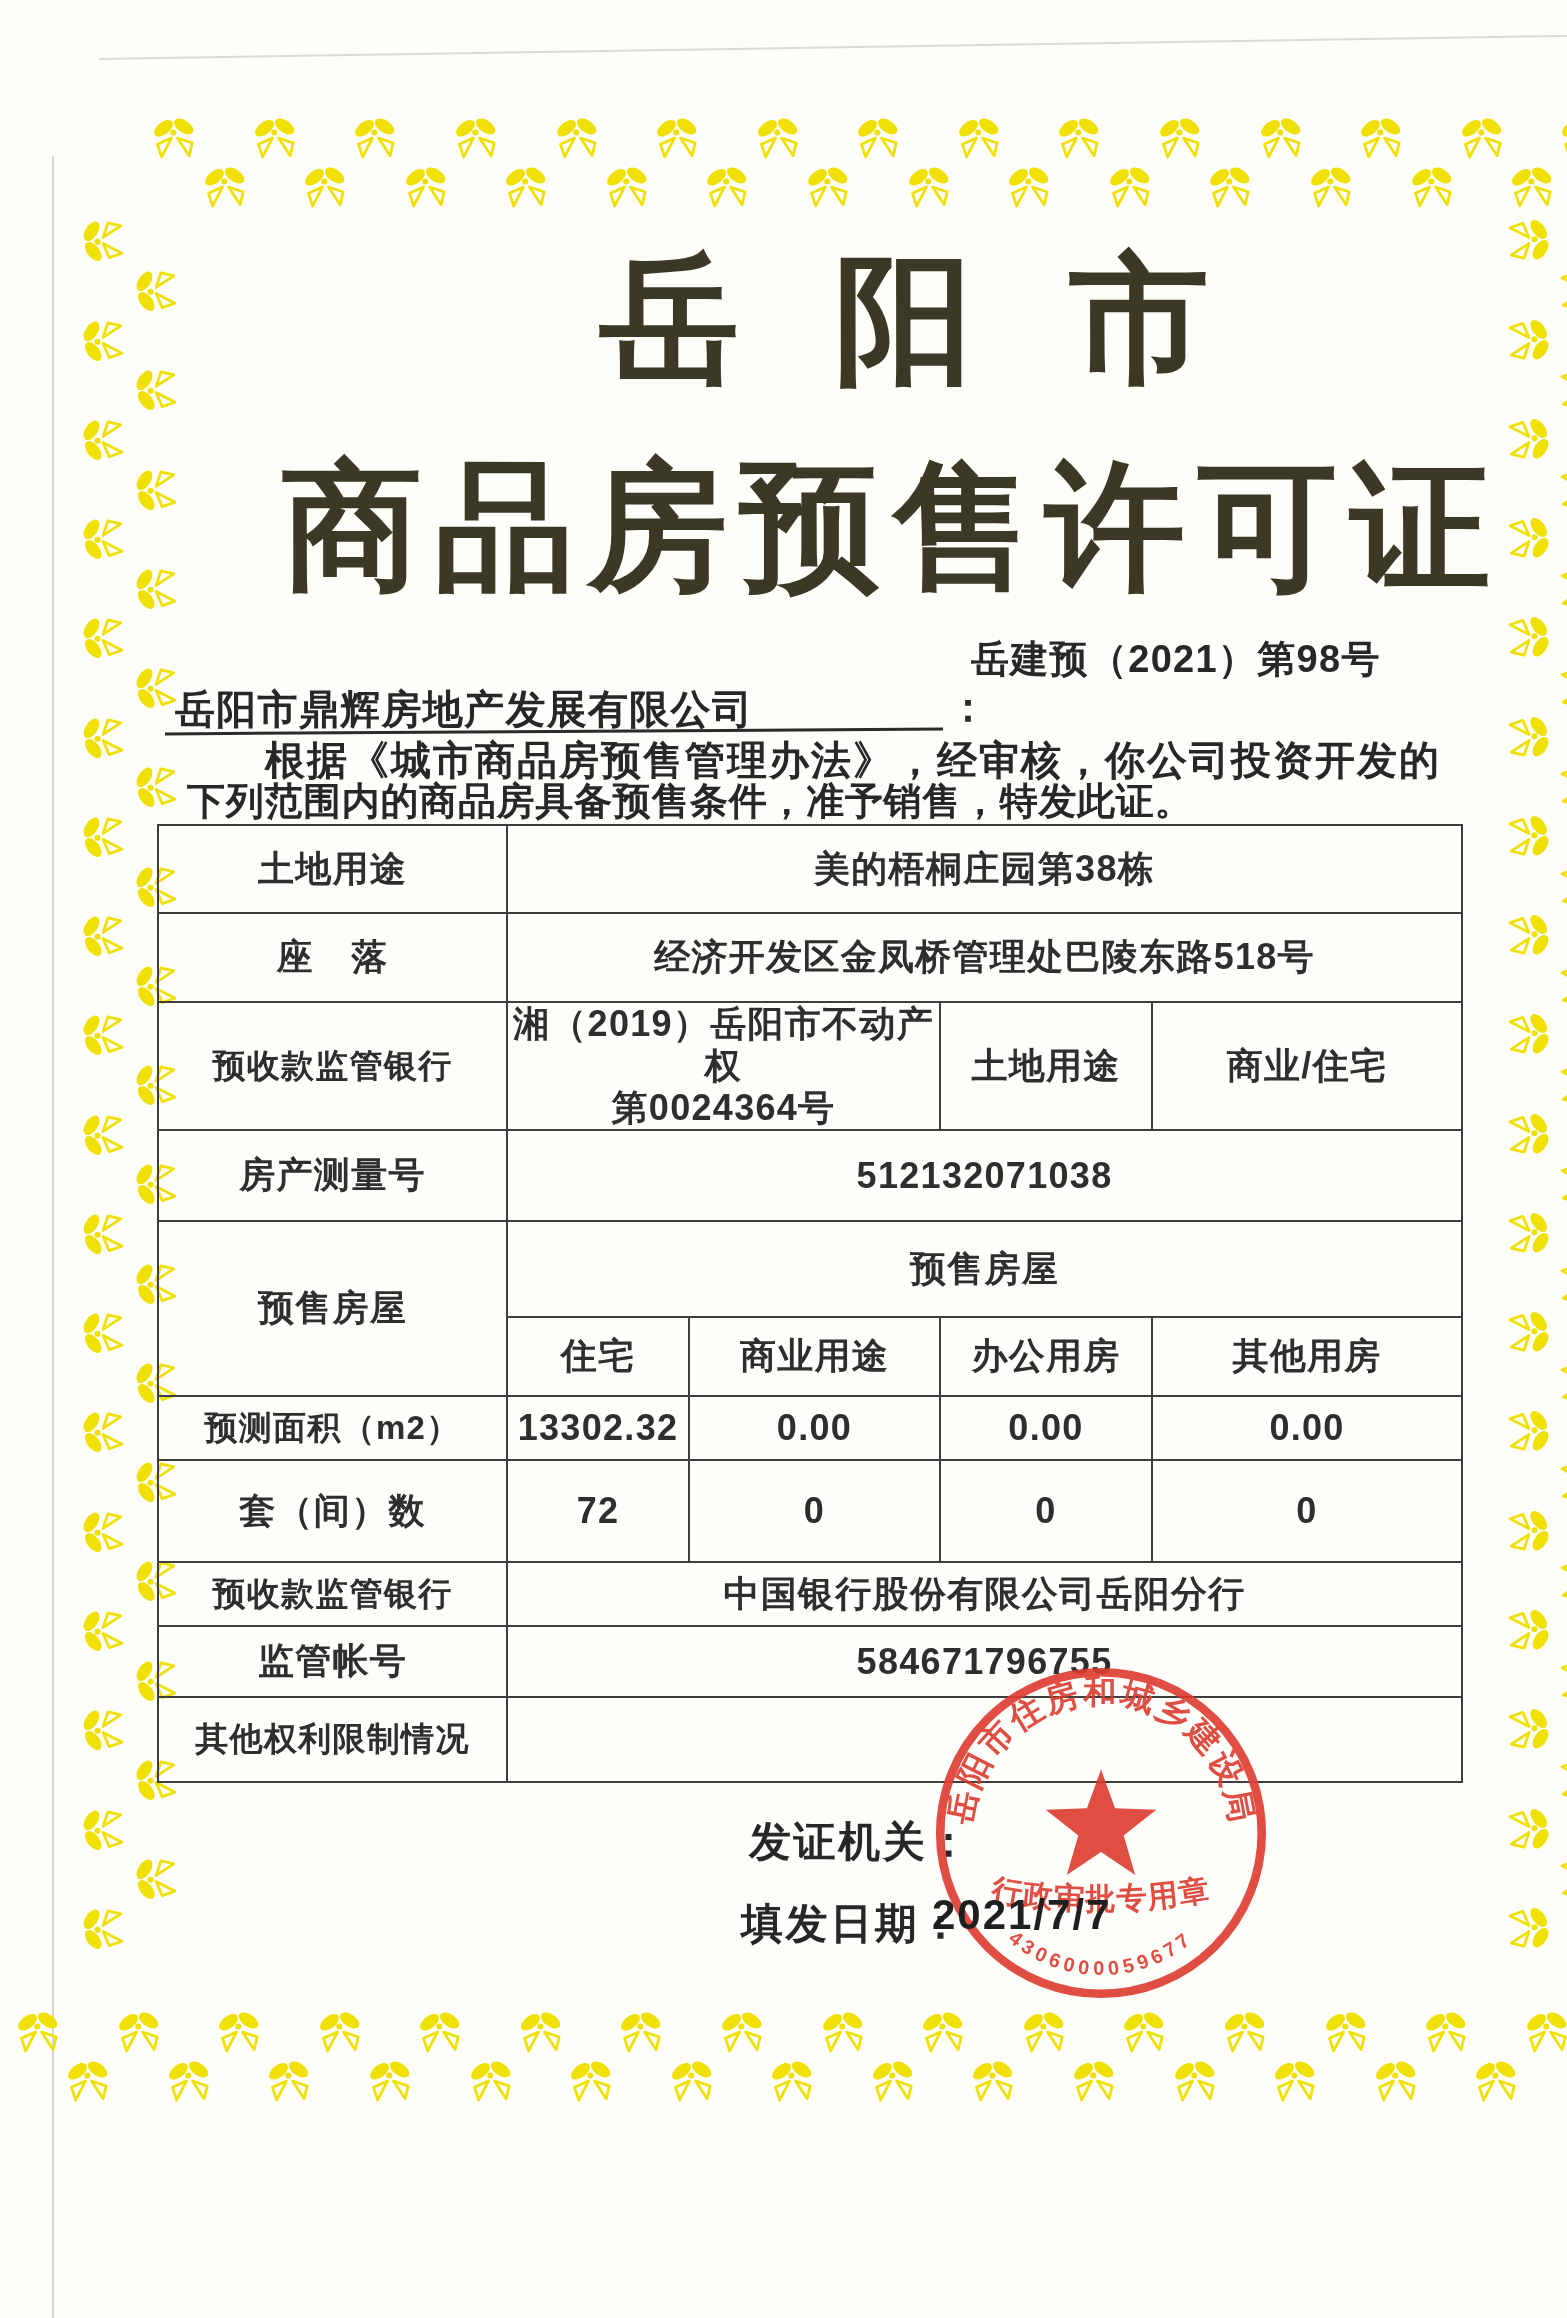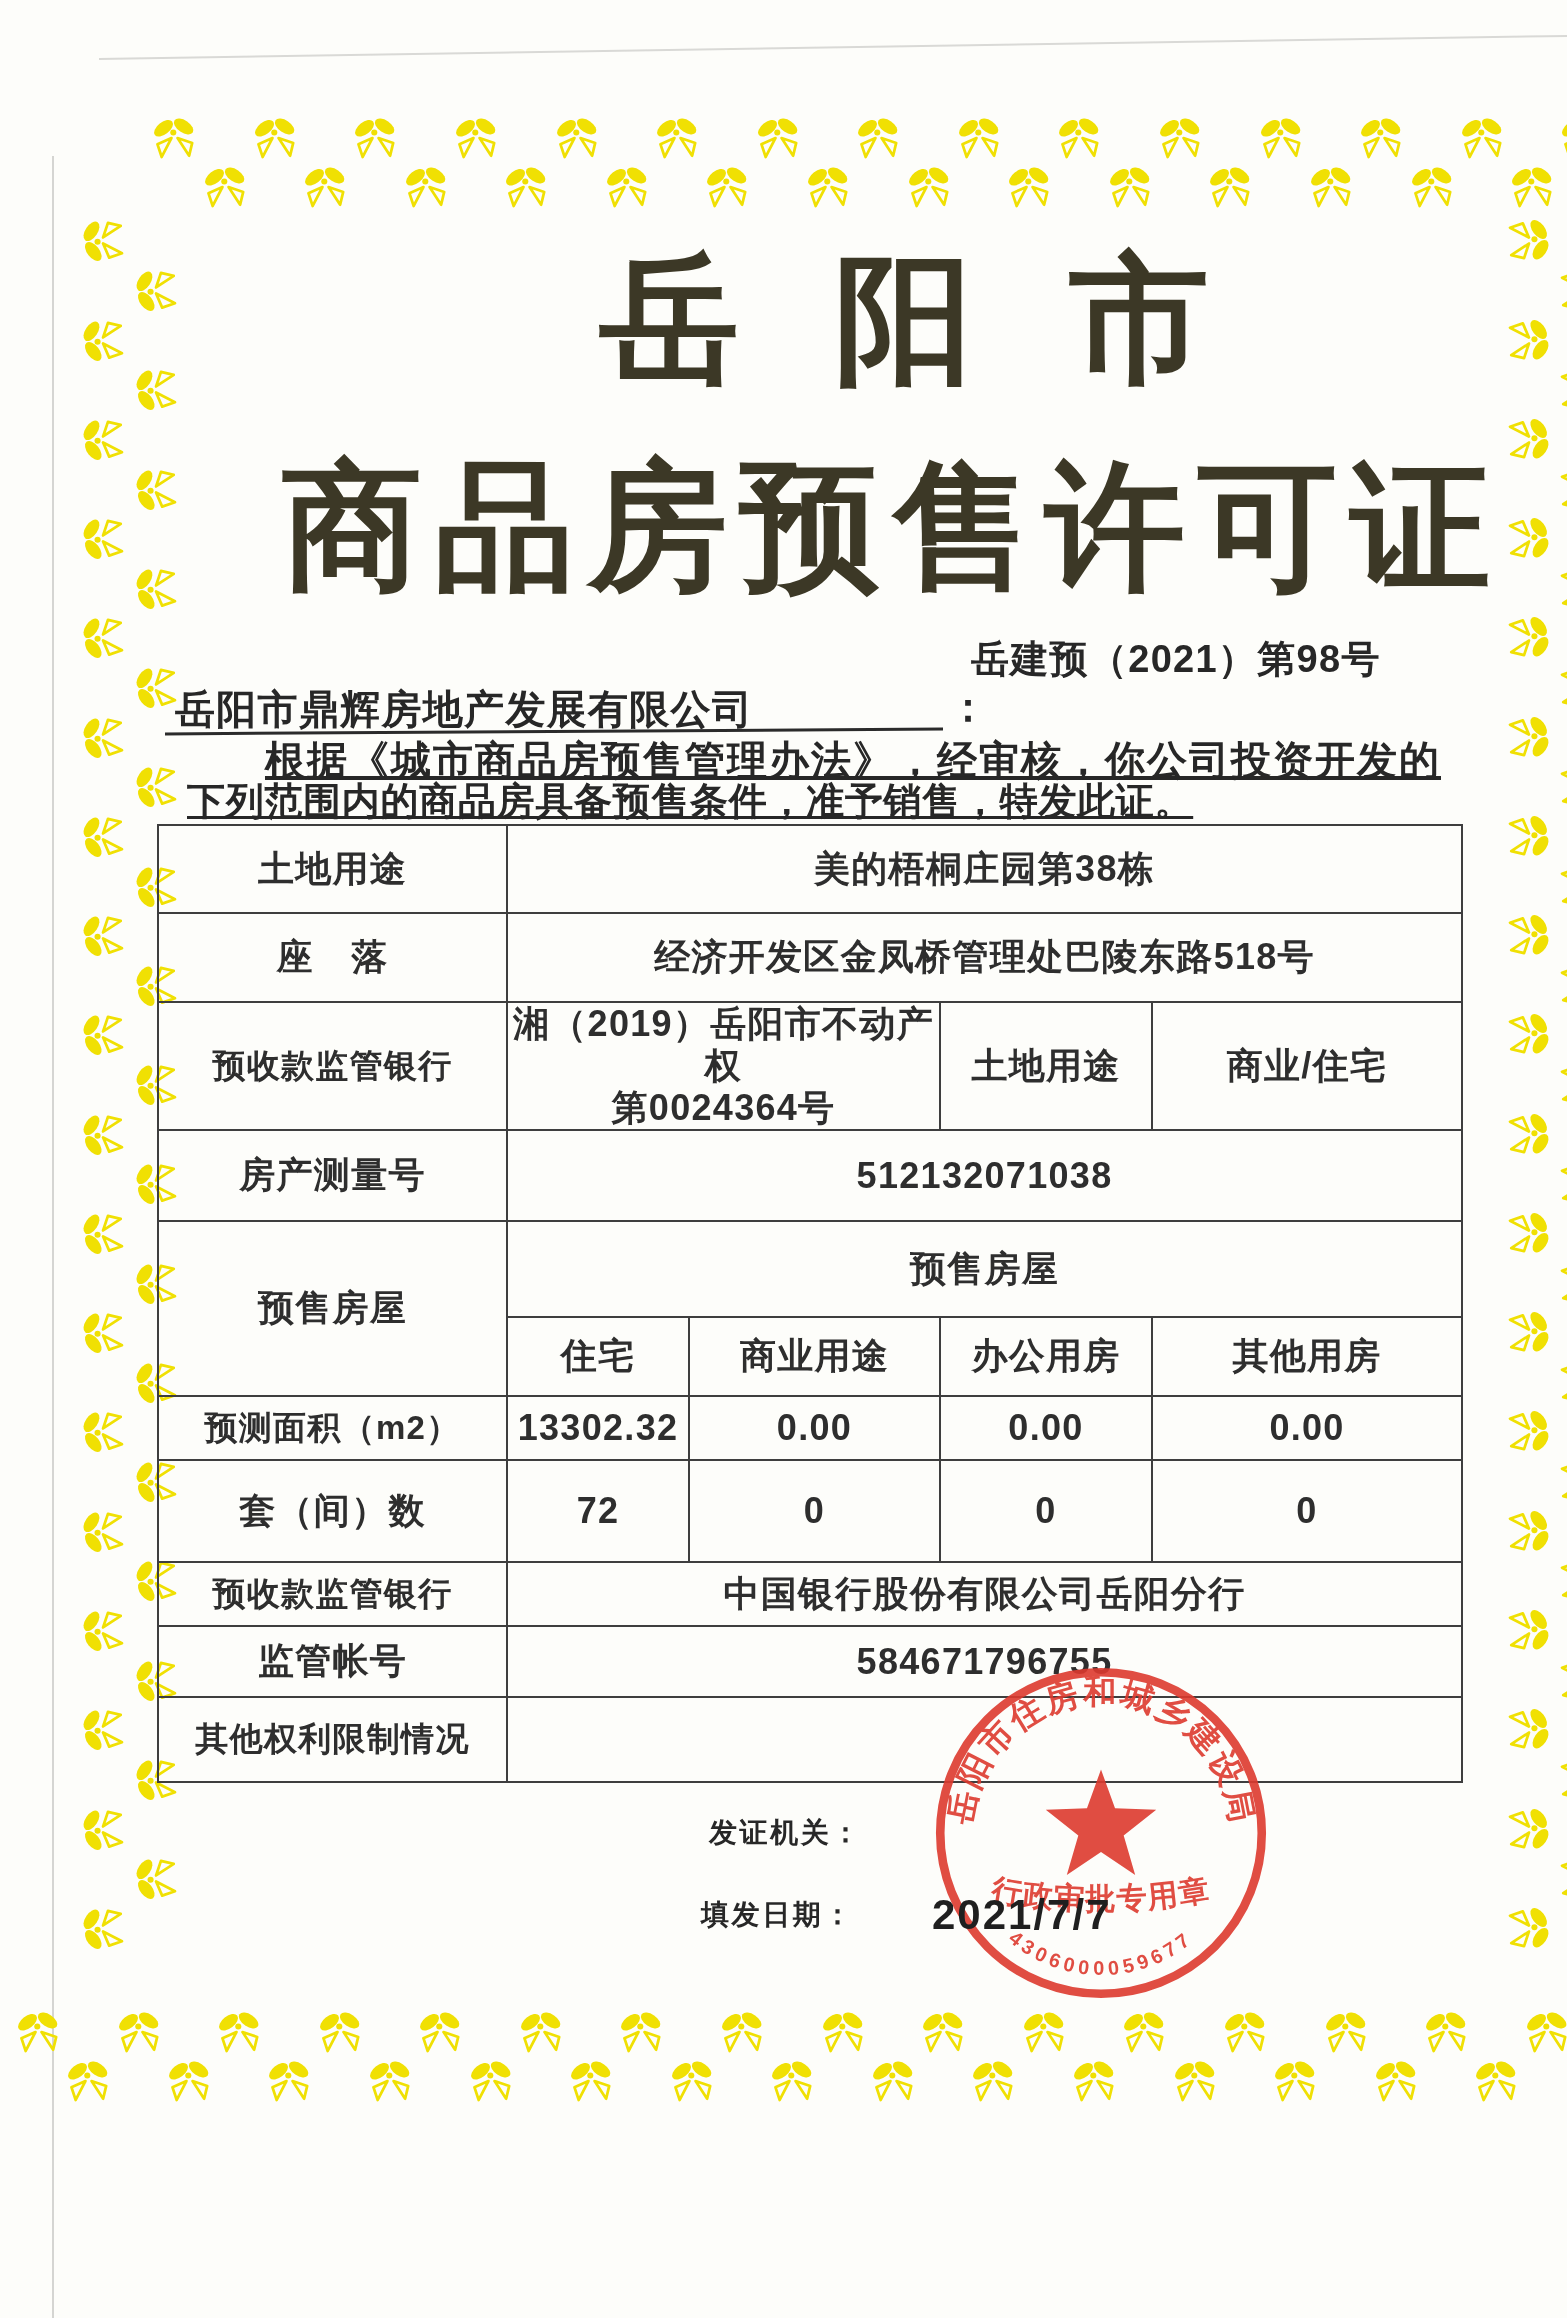--- a/index.html
+++ b/index.html
@@ -29,40 +29,40 @@
     position:absolute;left:175px;top:682px;
     font-size:40px;font-weight:bold;letter-spacing:1.3px;white-space:nowrap;
   }
   .recipient-underline{
     position:absolute;left:165px;top:730px;width:778px;height:2.6px;
     background:#2b2b2b;transform:rotate(-0.35deg);
   }
   .recipient-colon{
     position:absolute;left:948px;top:680px;font-size:40px;font-weight:bold;
   }
-  .body-line{position:absolute;font-weight:bold;white-space:nowrap;text-decoration:underline;}
+  .body-line{position:absolute;font-weight:bold;white-space:nowrap;}
   #body1{left:265px;top:733px;font-size:40px;letter-spacing:2px;}
   #body2{left:187px;top:776px;font-size:38px;letter-spacing:0.7px;}
   
   table.cert{
     position:absolute;left:157px;top:824px;
     width:1304px;height:938px;
     border-collapse:collapse;table-layout:fixed;
   }
   table.cert td{
     border:2.6px solid #3e3e3e;
     text-align:center;vertical-align:middle;
     font-weight:bold;font-size:36px;color:#2e2e2e;
     padding:0;
   }
   td.lbl{letter-spacing:1.3px;}
   td.val{letter-spacing:1.3px;}
   .two-line{font-size:33px;line-height:42px;}
   
-  .footer-label{position:absolute;font-size:28px;font-weight:bold;letter-spacing:2.6px;white-space:nowrap;}
+  .footer-label{position:absolute;font-size:42px;font-weight:bold;letter-spacing:2.6px;white-space:nowrap;margin-left:40px;}
   #issuer-label{left:709px;top:1814px;}
   #date-label{left:701px;top:1896px;}
   .issue-date{
     position:absolute;left:932px;top:1891px;
     font-size:42px;font-weight:bold;letter-spacing:2px;color:#1f1f1f;z-index:6;
   }
   
   #seal{position:absolute;left:929px;top:1661px;width:344px;height:344px;z-index:5;opacity:0.9;}
   
   .ornament{position:absolute;width:69px;height:61px;}

